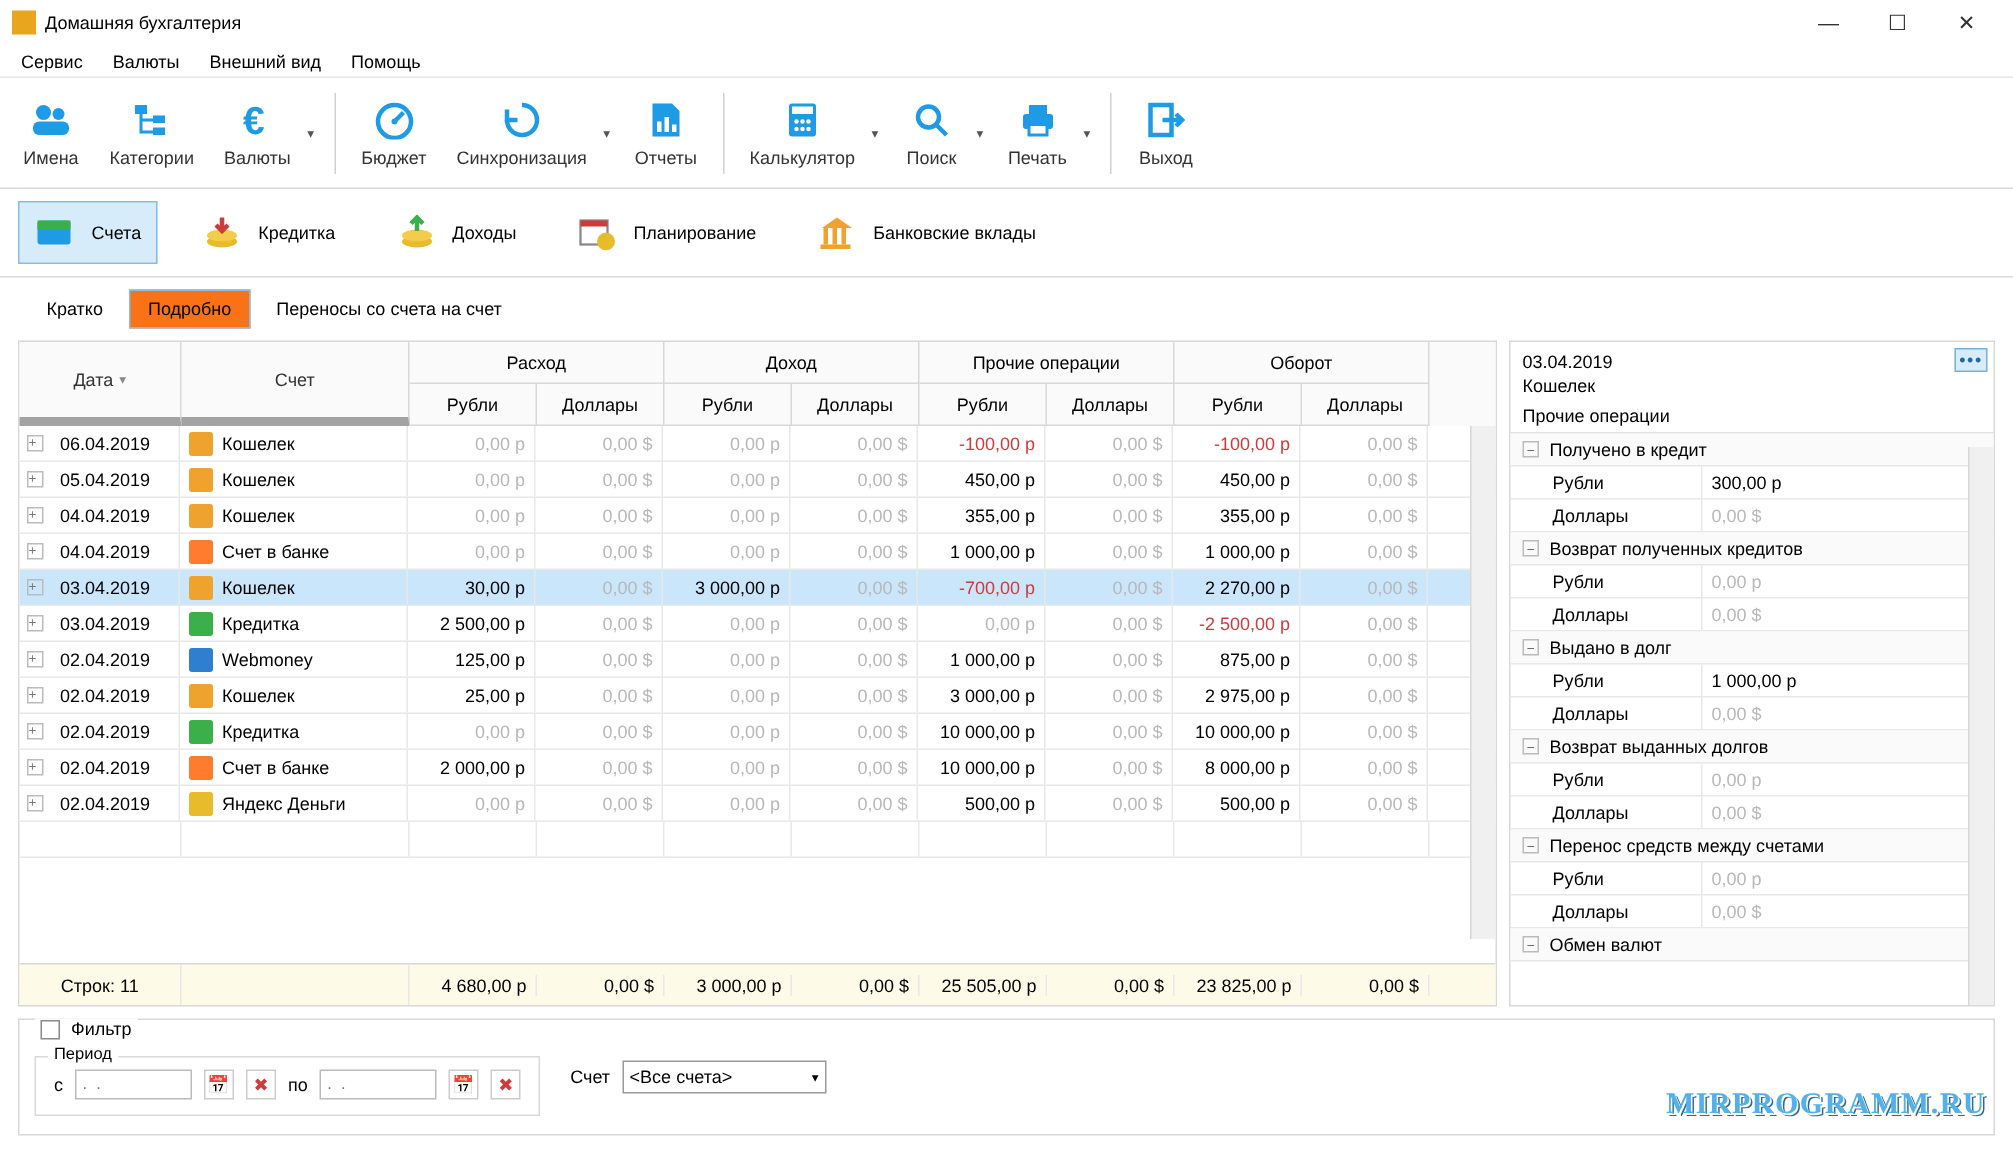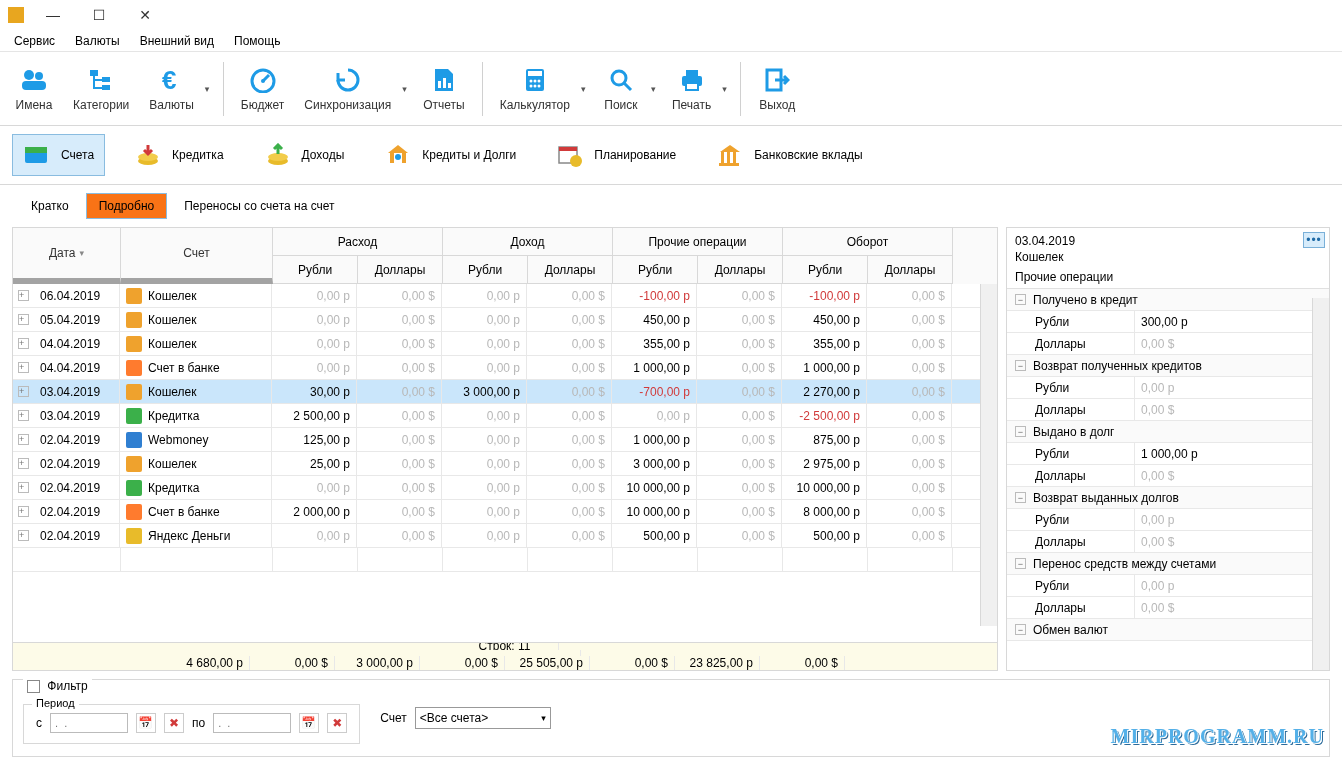--- a/index.html
+++ b/index.html
@@ -39,21 +39,21 @@
 .grow:nth-child(odd) { background: #fff; }
 .grow.sel { background: #cae6fb; }
 .gcell { border-right: 1px solid #e8e8e8; height: 100%; display: flex; align-items: center; padding: 0 6px; font-size: 12px; overflow: hidden; white-space: nowrap; }
 .gc-exp { width: 22px; justify-content: center; color: #777; font-size: 9px; border: 1px solid #bbb; width: 11px; height: 11px; margin: 0 5px; line-height: 9px; }
 .gc-date { width: 86px; }
 .gc-acct { width: 152px; gap: 6px; }
 .gc-num { width: 85px; justify-content: flex-end; }
 .ai { width: 16px; height: 16px; border-radius: 2px; display: inline-block; }
 .zero { color: #b8b8b8; }
 .neg { color: #d13a3a; }
-.grid-foot { display: flex; height: 28px; background: #fdfbe8; border-top: 1px solid #d8d8d8; align-items: center; flex-direction: column; }
+.grid-foot { display: flex; height: 28px; background: #fdfbe8; border-top: 1px solid #d8d8d8; align-items: center; }
 .scrollspace { height: 16px; }
 .vscroll { position: absolute; right: 0; top: 56px; bottom: 44px; width: 17px; background: #f0f0f0; border-left: 1px solid #d8d8d8; }
 .side { width: 324px; border: 1px solid #d8d8d8; display: flex; flex-direction: column; position: relative; }
 .side-head { padding: 6px 8px 2px 8px; position: relative; }
 .side-more { position: absolute; right: 4px; top: 4px; width: 22px; height: 16px; border: 1px solid #7ab0d8; background: #d7ecfb; display: flex; align-items: center; justify-content: center; font-size: 12px; color: #1e6aa6; letter-spacing: 1px; }
 .side-sec-title { padding: 4px 8px; }
 .side-table { border-top: 1px solid #e0e0e0; margin: 0 0 0 0; }
 .srow { display: flex; height: 22px; border-bottom: 1px solid #e8e8e8; align-items: center; }
 .srow.groupr { background: #fafafa; }
 .sexp { width: 11px; height: 11px; border: 1px solid #bbb; margin: 0 5px 0 8px; font-size: 9px; display: flex; align-items: center; justify-content: center; color: #666; }
@@ -68,20 +68,21 @@
 .icobtn { width: 20px; height: 20px; border: 1px solid #ccc; display: flex; align-items: center; justify-content: center; }
 .acct-sel { width: 136px; height: 22px; border: 1px solid #999; padding: 0 4px; display: flex; align-items: center; justify-content: space-between; }
 .watermark { position: absolute; right: 18px; bottom: 24px; font-family: "Comic Sans MS", cursive; font-size: 20px; font-weight: bold; color: #54b0e8; text-shadow: 1px 1px 0 #fff, 2px 2px 0 #2a6a9a; letter-spacing: 1px; }
 svg { display: block; }
 </style>
 </head>
 <body>
 
 <div class="titlebar">
   <div class="app-icon"></div>
+  <div class="title">Домашняя бухгалтерия</div>
   <div class="winbtns">
     <div class="winbtn">—</div>
     <div class="winbtn">☐</div>
     <div class="winbtn">✕</div>
   </div>
 </div>
 
 <div class="menubar">
   <div class="menuitem">Сервис</div>
   <div class="menuitem">Валюты</div>
@@ -224,31 +225,20 @@
     </div>
   <div class="ntab">
       <div class="nicon">
         <svg width="28" height="24">
           <ellipse cx="14" cy="18" rx="10" ry="4" fill="#e8bb2a"></ellipse>
           <ellipse cx="14" cy="14" rx="10" ry="4" fill="#f2cc4a"></ellipse>
           <path d="M14 11 L14 3 M10 6 L14 2 L18 6" stroke="#3bb04a" stroke-width="3" fill="none"></path>
         </svg>
       </div>
       <span>Доходы</span>
-    </div>
-  <div class="ntab">
-      <div class="nicon">
-        <svg width="28" height="24">
-          <path d="M4 10 L14 2 L24 10 Z" fill="#efa22d"></path>
-          <rect x="6" y="10" width="4" height="10" fill="#efa22d"></rect>
-          <rect x="18" y="10" width="4" height="10" fill="#efa22d"></rect>
-          <circle cx="14" cy="14" r="3" fill="#1e9be6"></circle>
-        </svg>
-      </div>
-      <span>Кредиты и Долги</span>
     </div>
   <div class="ntab">
       <div class="nicon">
         <svg width="28" height="24">
           <rect x="3" y="4" width="18" height="16" fill="#fff" stroke="#888" stroke-width="1.5"></rect>
           <rect x="3" y="4" width="18" height="4" fill="#d13a3a"></rect>
           <circle cx="20" cy="18" r="6" fill="#e8bb2a"></circle>
         </svg>
       </div>
       <span>Планирование</span>

